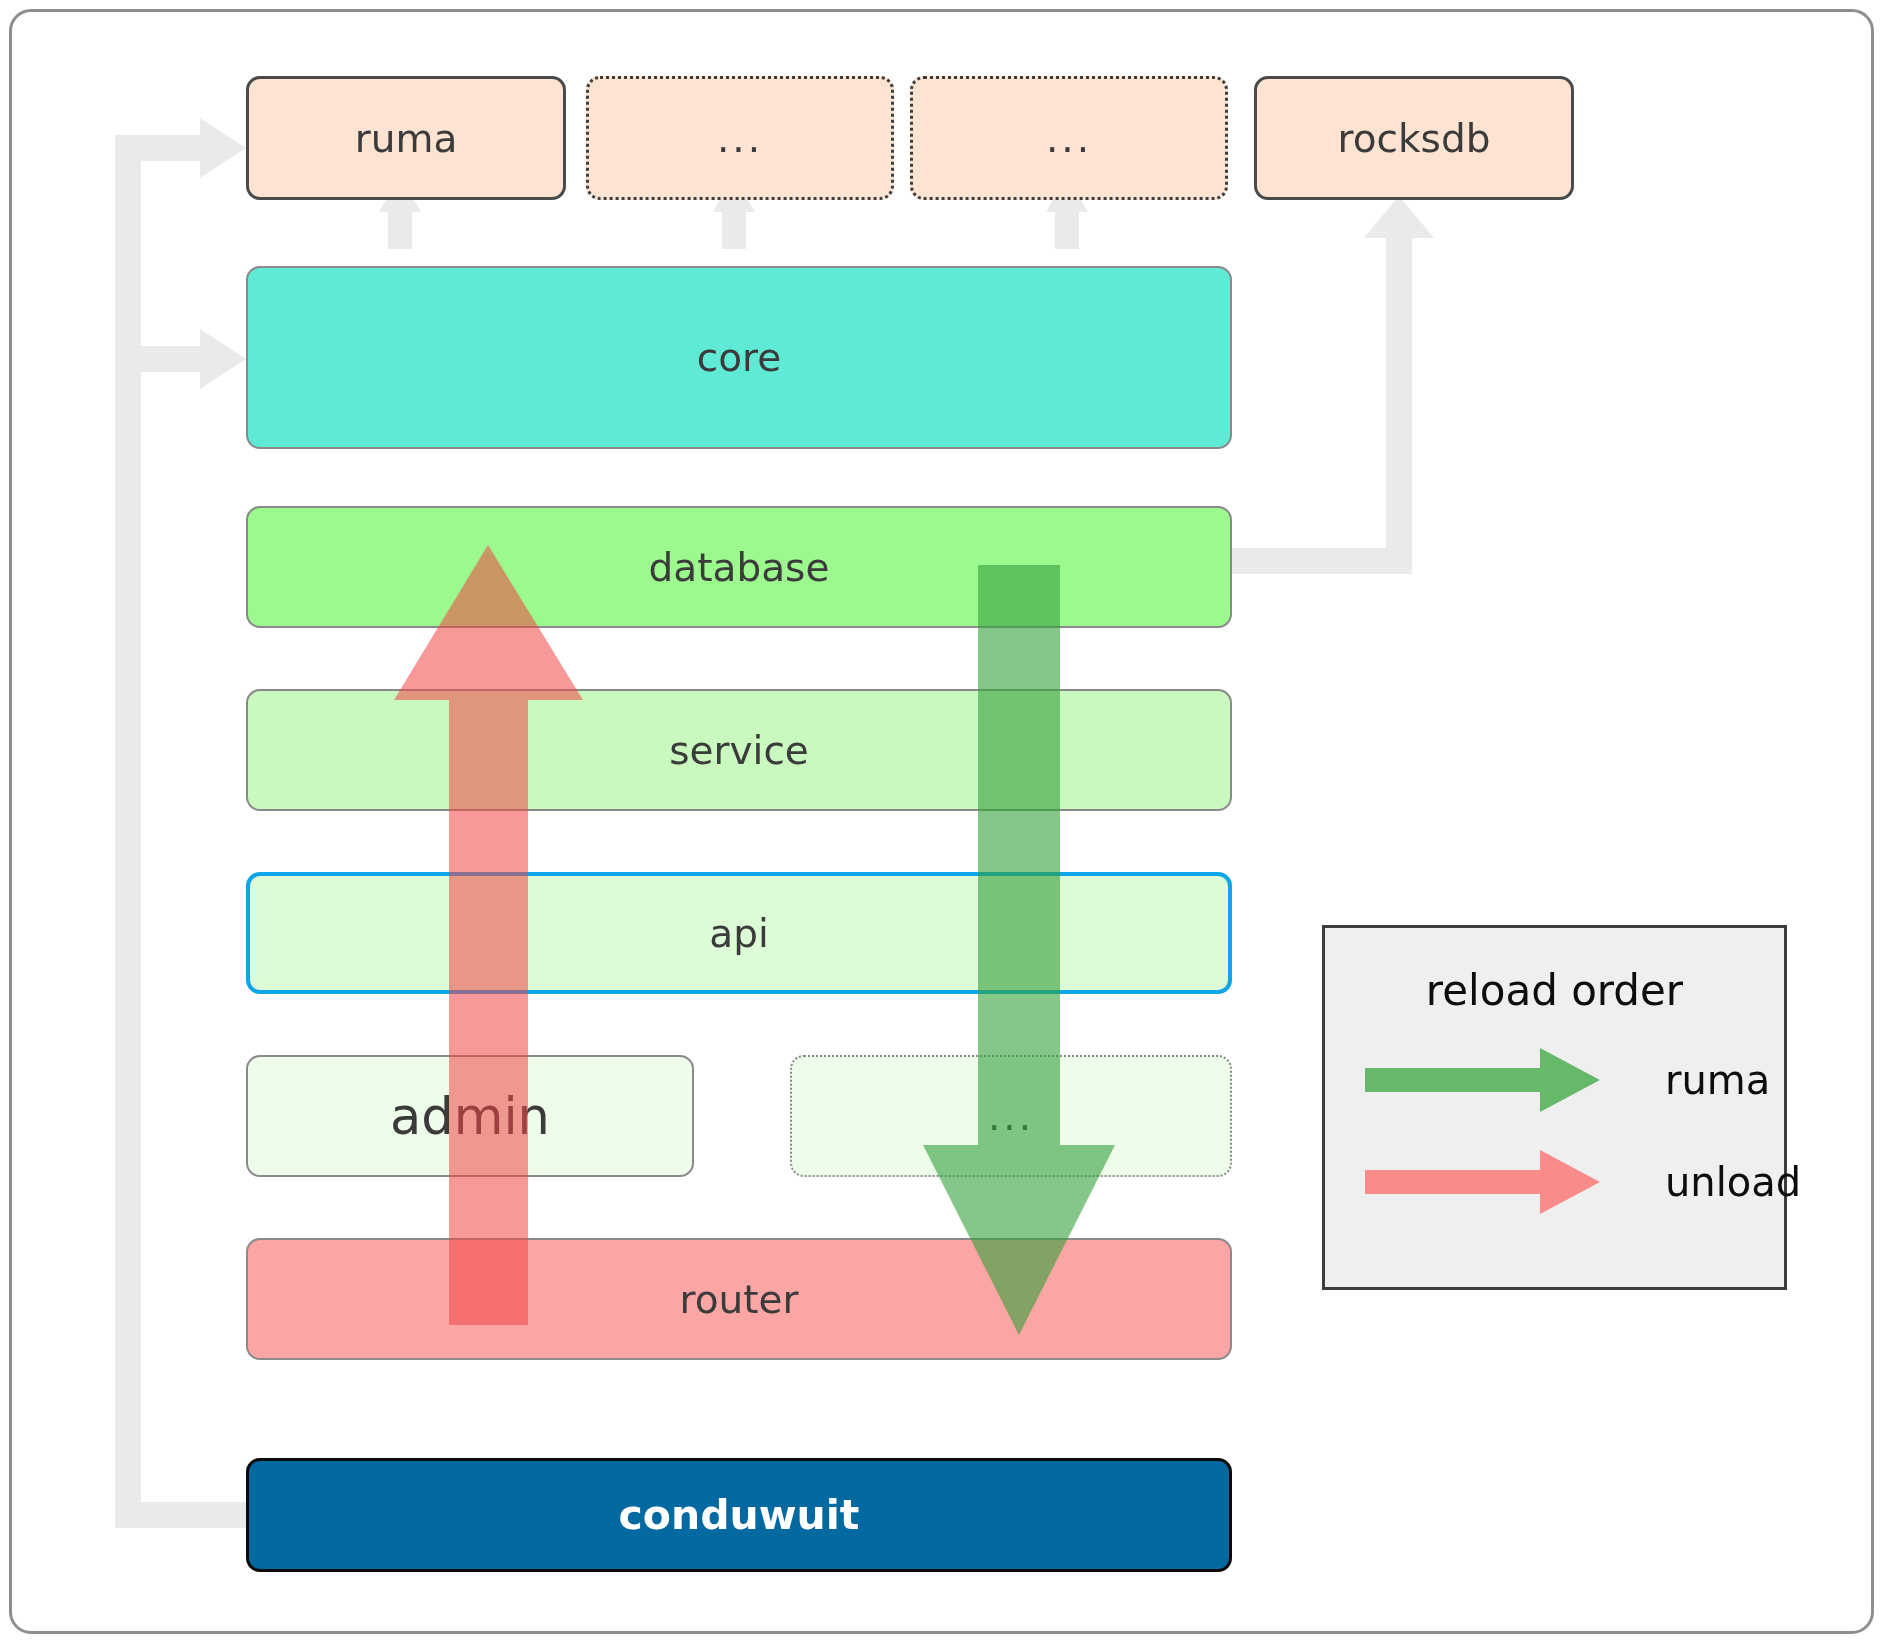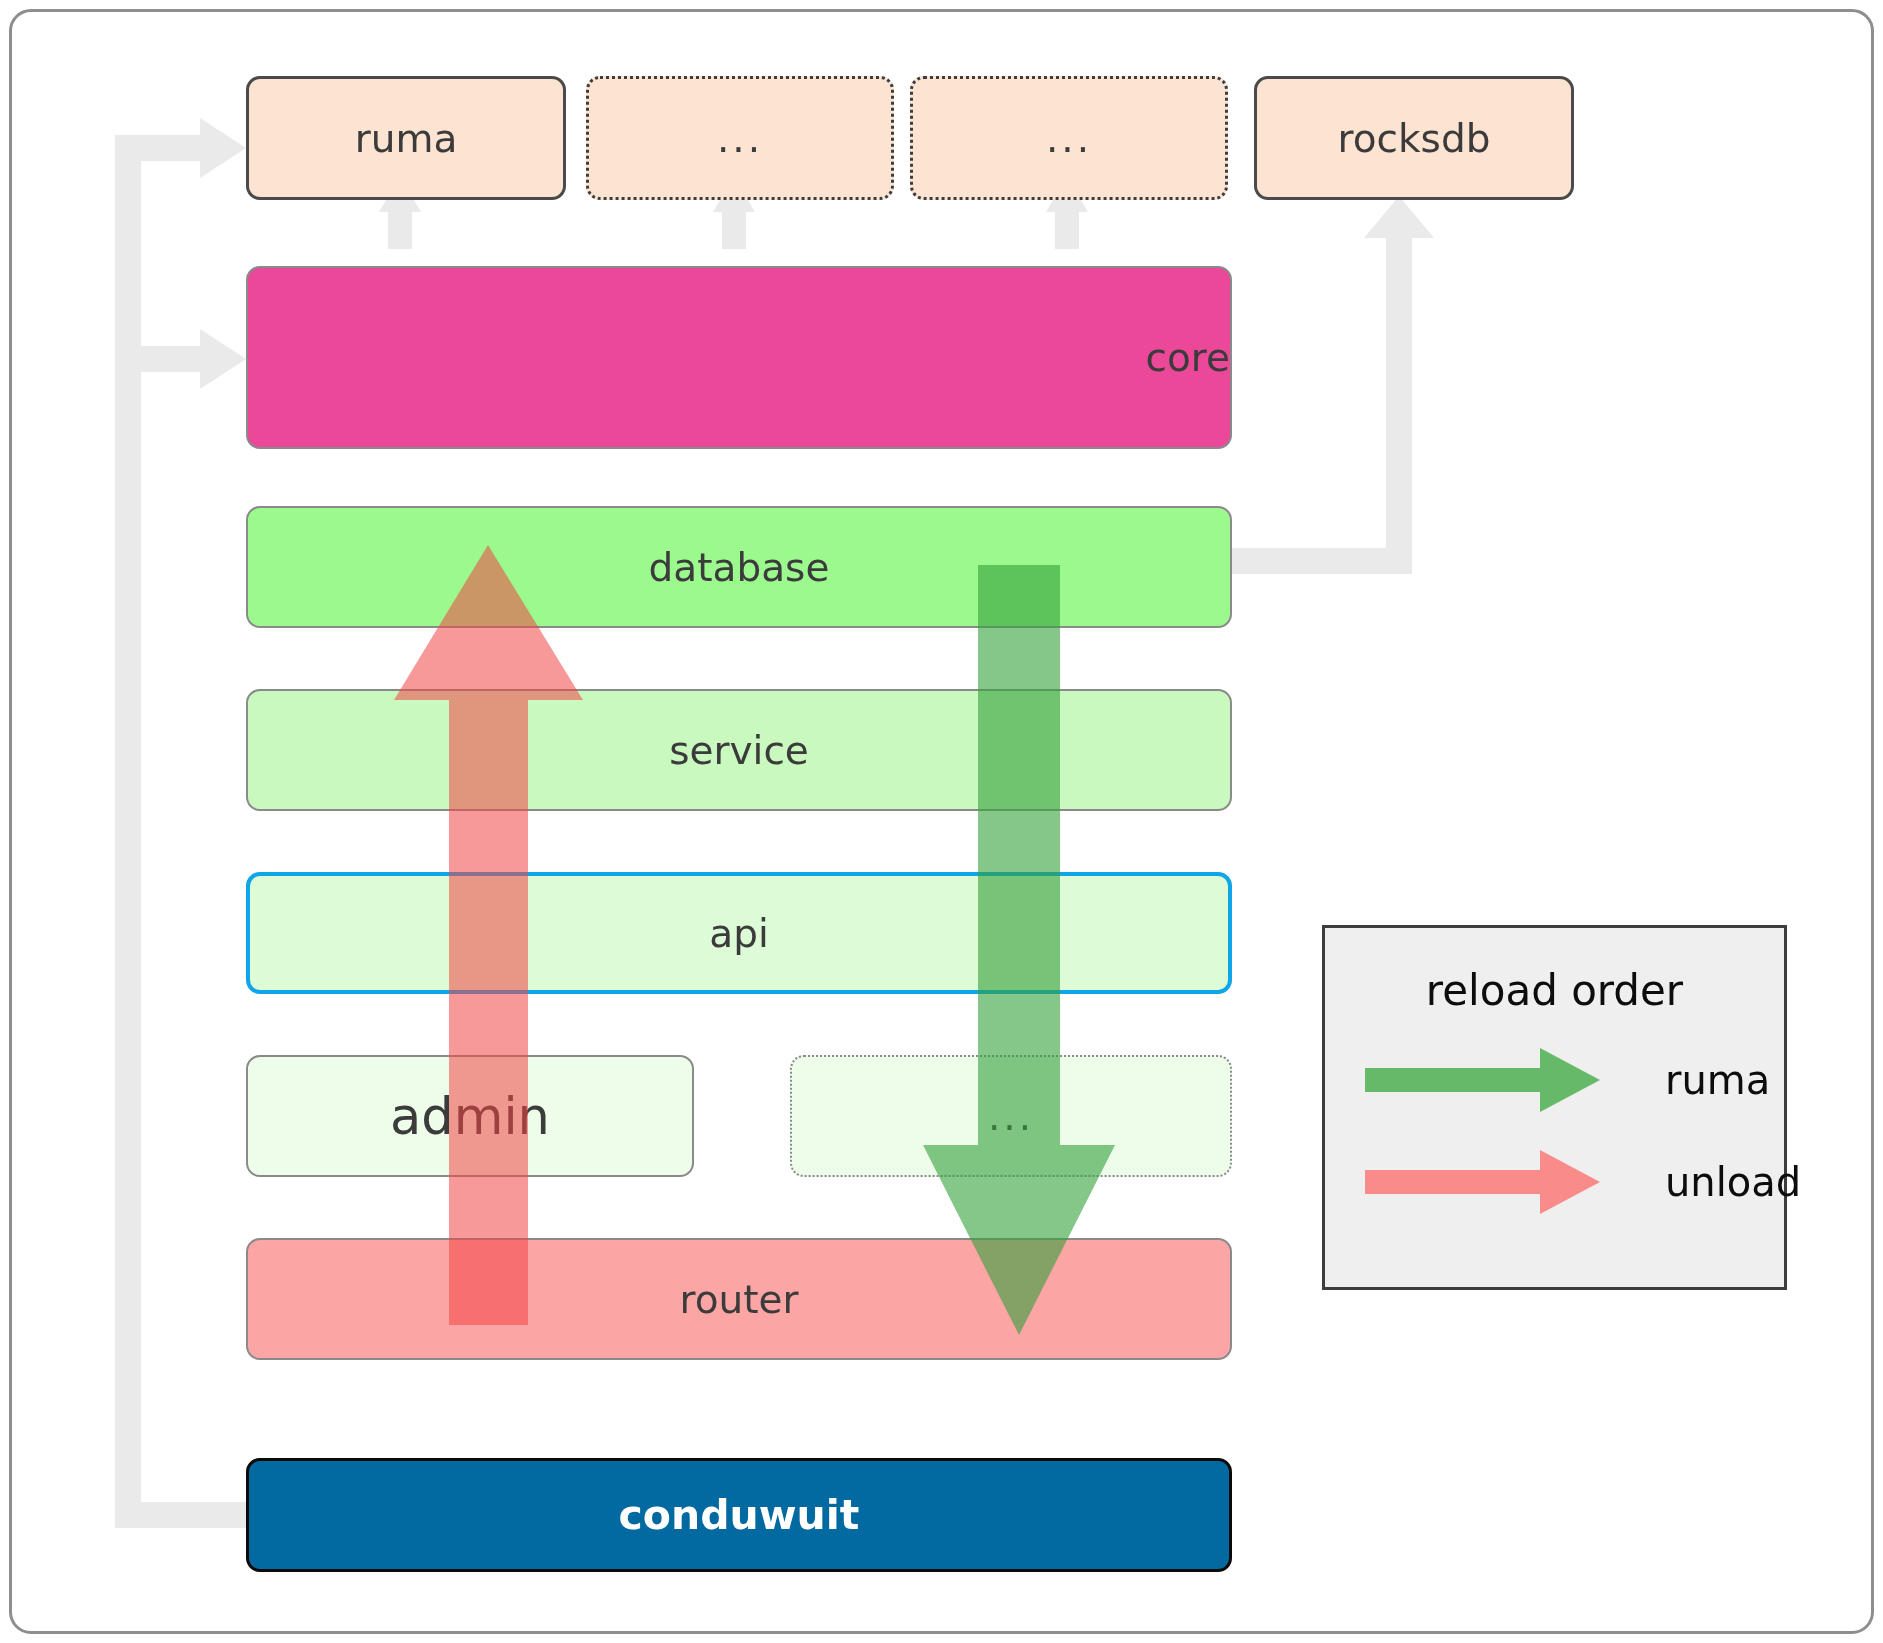--- a/index.html
+++ b/index.html
@@ -15,21 +15,21 @@
     position:absolute;box-sizing:border-box;display:flex;align-items:center;justify-content:center;
     text-align:center;border-radius:14px;
   }
   .node .lbl{pointer-events:none;}
 
   
   .orange{background:#fde3d2;border:3px solid #4a4a4a;color:#3b3b3b;font-size:39px;}
   .orange.dotted{border:3px dotted #3d3d3d;}
 
   
-  .core{background:#ec4899;border:2px solid #8a8a8a;color:#3b3b3b;font-size:39px;justify-content:flex-end;}
+  .core{background:#5eead4;border:2px solid #8a8a8a;color:#3b3b3b;font-size:39px;}
 
   
   .g1{background:#9cf98e;border:2px solid #8a8a8a;color:#3b3b3b;font-size:39px;}
   .g2{background:#caf9c0;border:2px solid #8a8a8a;color:#3b3b3b;font-size:39px;}
   .g3{background:#ddfbd6;border:4px solid #0ea5e9;color:#3b3b3b;font-size:39px;}
   .g4{background:#edfdea;border:2px solid #8a8a8a;color:#3b3b3b;font-size:51px;}
   .g4d{background:#edfdea;border:2px dotted #8a8a8a;color:#3b3b3b;font-size:39px;}
   .gw{background:#fca5a5;border:2px solid #8a8a8a;color:#3b3b3b;font-size:39px;}
 
   

